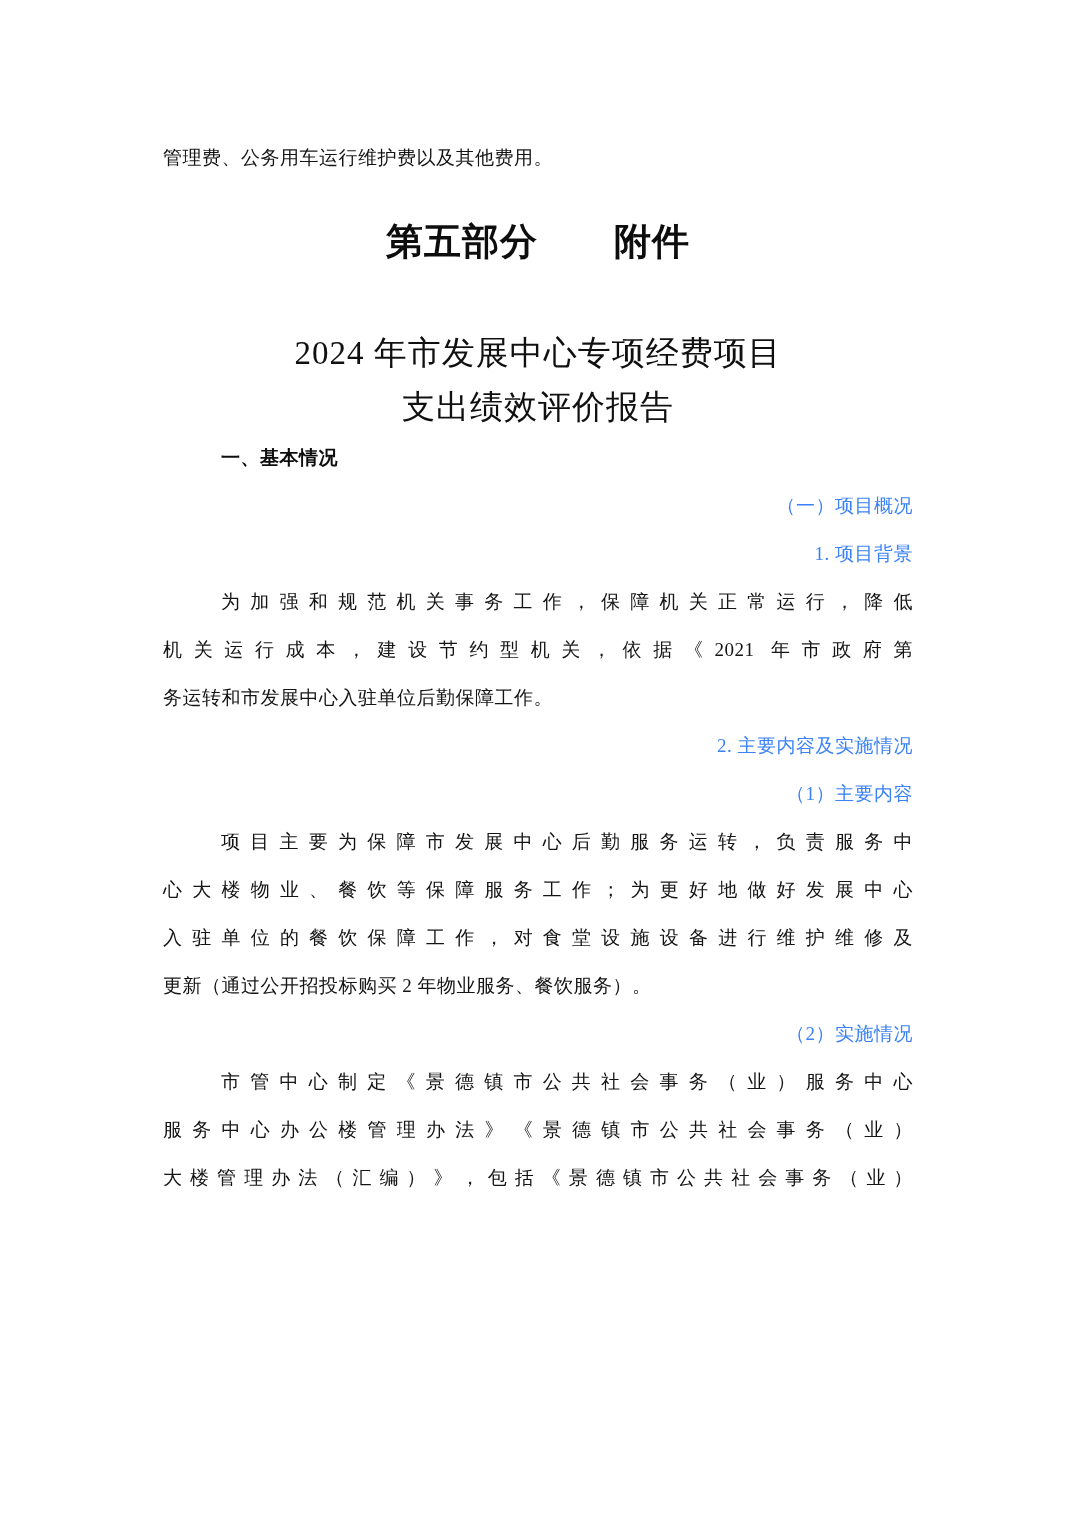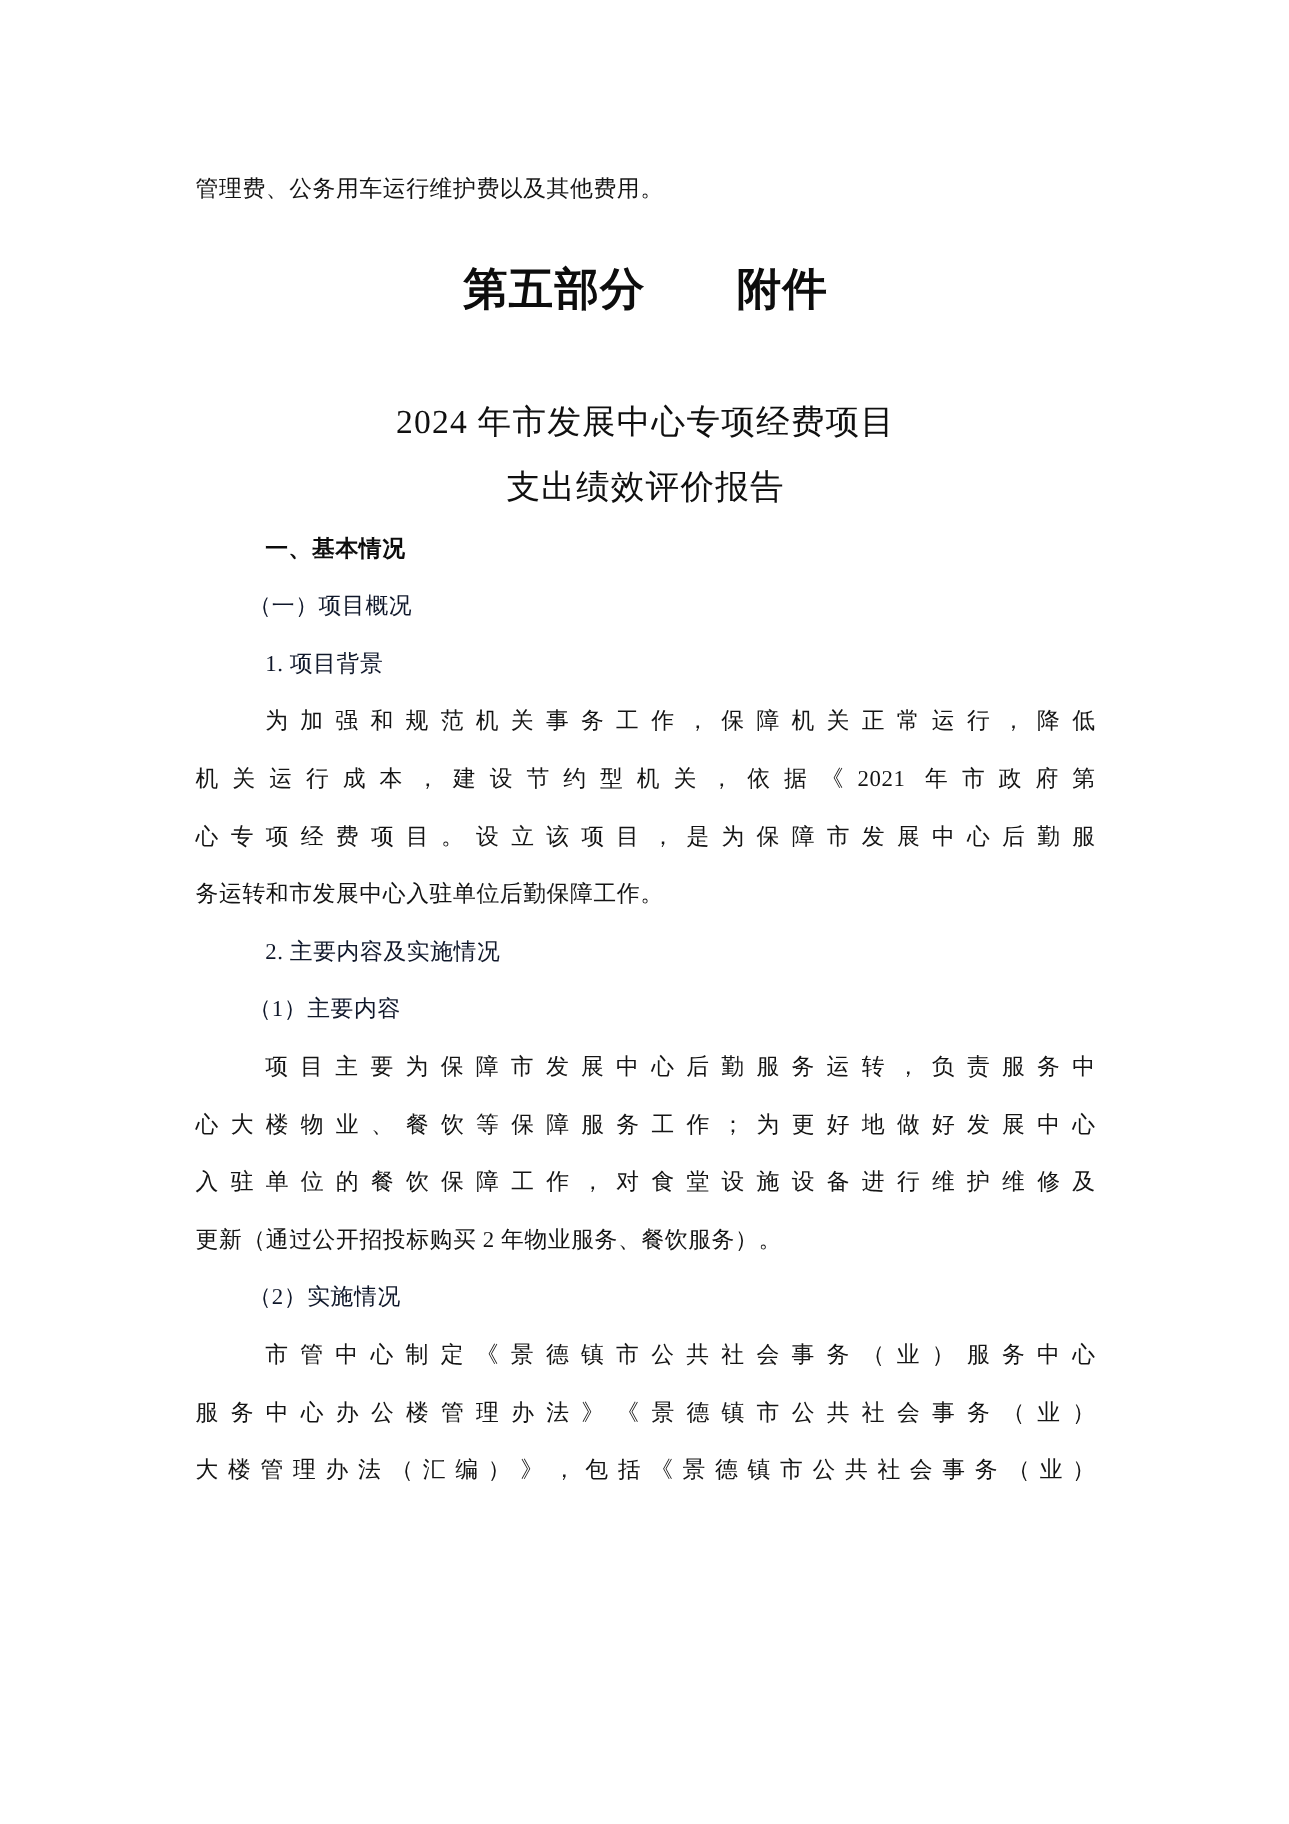--- a/index.html
+++ b/index.html
@@ -34,36 +34,36 @@
     margin-top: 32px;
     font-size: 37px;
     line-height: 56px;
     font-weight: 700;
     text-align: center;
     letter-spacing: 1px;
     color: #0d0d0d;
   }
   
   .doc-title {
-    font-size: 28px;
+    font-size: 33px;
     line-height: 54px;
     text-align: center;
     letter-spacing: 1px;
     color: #101010;
   }
   .doc-title-first { margin-top: 56px; }
 
   
   .h1 {
     font-family: "Liberation Sans", "DejaVu Sans", sans-serif;
     font-weight: 700;
     color: #0d0d0d;
   }
   
-  .sub { color: #0f172a; }
+  .sub { color: #3b82f6; text-align: right; }
 
   .indent { text-indent: 58px; }
   
   .indent-p { text-indent: 44px; }
 
   .justify {
     text-align: justify;
     text-align-last: justify;
   }
 
@@ -97,21 +97,20 @@
 
     <div class="doc-title doc-title-first">2024 年市发展中心专项经费项目</div>
     <div class="doc-title">支出绩效评价报告</div>
 
     <div class="line h1 indent">一、基本情况</div>
     <div class="line sub indent-p">（一）项目概况</div>
     <div class="line sub indent">1. 项目背景</div>
 
     <div class="line indent justify">为加强和规范机关事务工作，保障机关正常运行，降低</div>
     <div class="line justify">机关运行成本，建设节约型机关，依据《2021 年市政府第</div>
-    <div class="line justify">心专项经费项目。设立该项目，是为保障市发展中心后勤服</div>
     <div class="line">务运转和市发展中心入驻单位后勤保障工作。</div>
 
     <div class="line sub indent">2. 主要内容及实施情况</div>
     <div class="line sub indent-p">（1）主要内容</div>
 
     <div class="line indent justify">项目主要为保障市发展中心后勤服务运转，负责服务中</div>
     <div class="line justify">心大楼物业、餐饮等保障服务工作；为更好地做好发展中心</div>
     <div class="line justify">入驻单位的餐饮保障工作，对食堂设施设备进行维护维修及</div>
     <div class="line">更新（通过公开招投标购买 2 年物业服务、餐饮服务）。</div>
 

